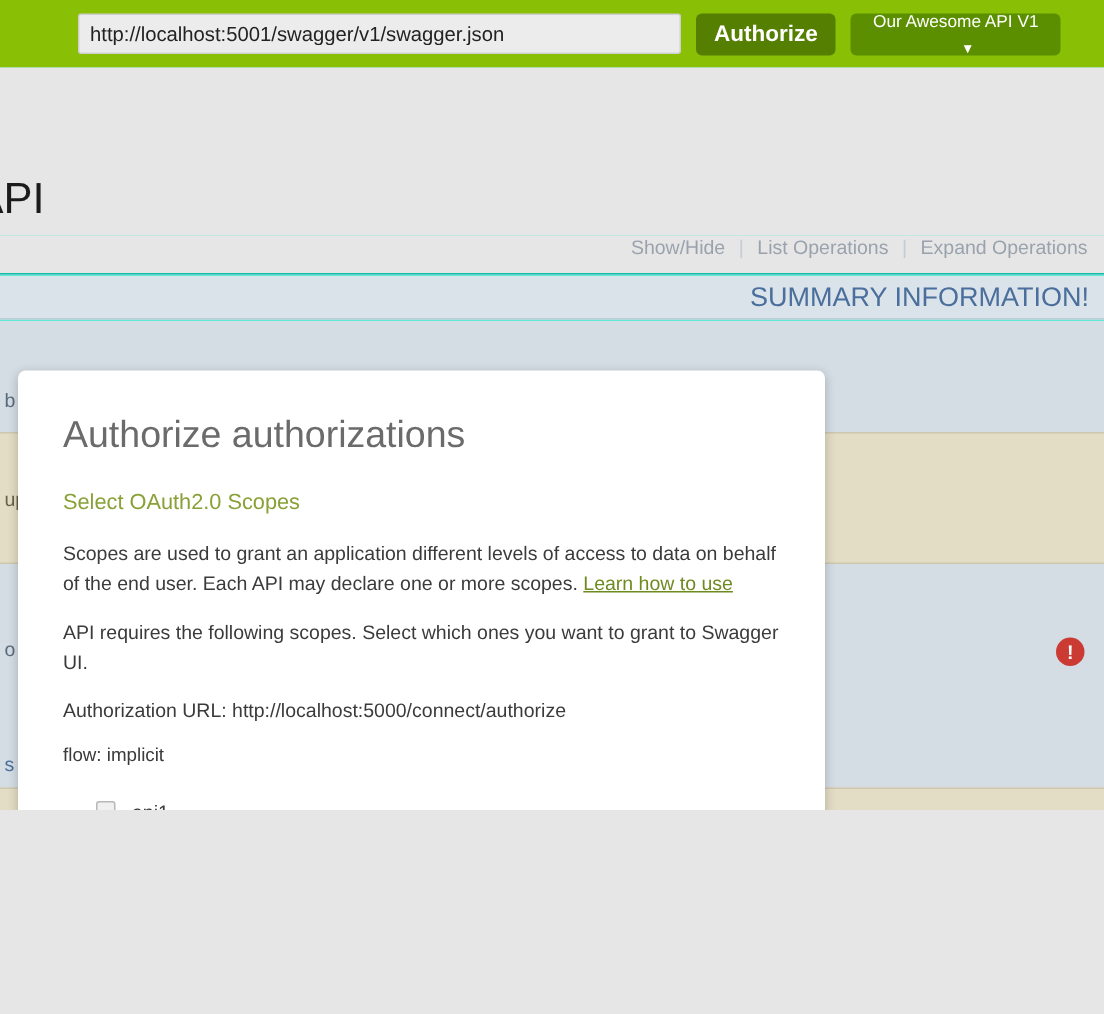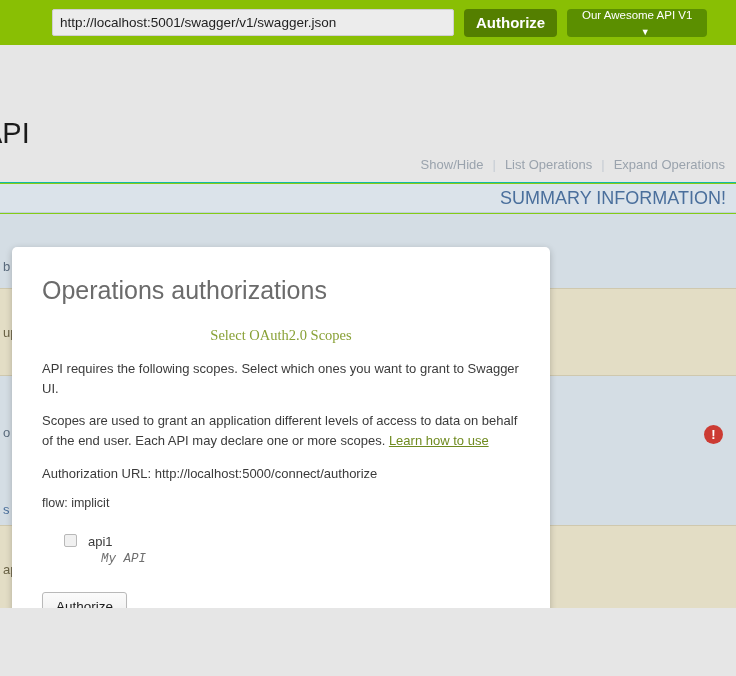--- a/index.html
+++ b/index.html
@@ -10,23 +10,23 @@
     width: 736px;
     height: 676px;
     overflow: hidden;
     font-family: "Liberation Sans", sans-serif;
     background: #e6e6e6;
   }
 
   #app {
     position: relative;
     width: 736px;
-    height: 608px;
+    height: 540px;
     overflow: hidden;
-    background: #84cc16;
+    background: #5eead4;
   }
 
   
   .topbar {
     position: absolute;
     top: 0; left: 0;
     width: 736px;
     height: 45px;
     background: #89bf04;
     display: flex;
@@ -230,26 +230,25 @@
   }
   .modal-title {
     font-family: "Liberation Sans", sans-serif;
     font-size: 25px;
     font-weight: normal;
     color: #6b6b6b;
     margin: 0 0 22px 0;
     line-height: 1.1;
   }
   .scopes-heading {
-    font-family: Liberation Serif, serif;
+    font-family: Liberation Sans, sans-serif;
     font-size: 14.5px;
     color: #89a136;
     margin: 0 0 15px 0;
     line-height: 1.2;
-    text-align: center;
   }
   .modal-para {
     font-family: "Liberation Sans", sans-serif;
     font-size: 13px;
     color: #3b3b3b;
     line-height: 1.58;
     margin: 0 0 12px 0;
     max-width: 482px;
   }
   .modal-para.tight { margin-bottom: 11px; }
@@ -367,27 +366,27 @@
     <div class="op-row tan" style="top:311px;height:88px;">
       <span class="op-label">ap</span>
     </div>
 
   </div>
 
   <div class="modal-overlay">
     <div class="modal">
       <div class="modal-inner">
 
-        <h2 class="modal-title">Operations authorizations</h2>
+        <h2 class="modal-title">Authorize authorizations</h2>
 
         <div class="scopes-heading">Select OAuth2.0 Scopes</div>
 
+        <p class="modal-para"><span>Scopes are used to grant an application different levels of access to data on behalf of the end user. Each API may declare one or more scopes. </span><a class="learn-link">Learn how to use</a></p>
+
         <p class="modal-para tight">API requires the following scopes. Select which ones you want to grant to Swagger UI.</p>
-
-        <p class="modal-para"><span>Scopes are used to grant an application different levels of access to data on behalf of the end user. Each API may declare one or more scopes. </span><a class="learn-link">Learn how to use</a></p>
 
         <p class="modal-para tight">Authorization URL: http://localhost:5000/connect/authorize</p>
 
         <div class="flow-line">flow: implicit</div>
 
         <div class="scope-list">
           <div class="scope-item">
             <div class="scope-row">
               <span class="scope-checkbox"></span>
               <span class="scope-name">api1</span>

